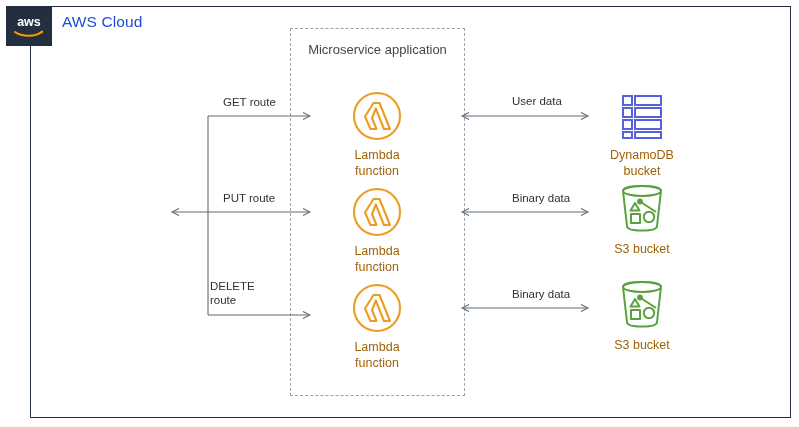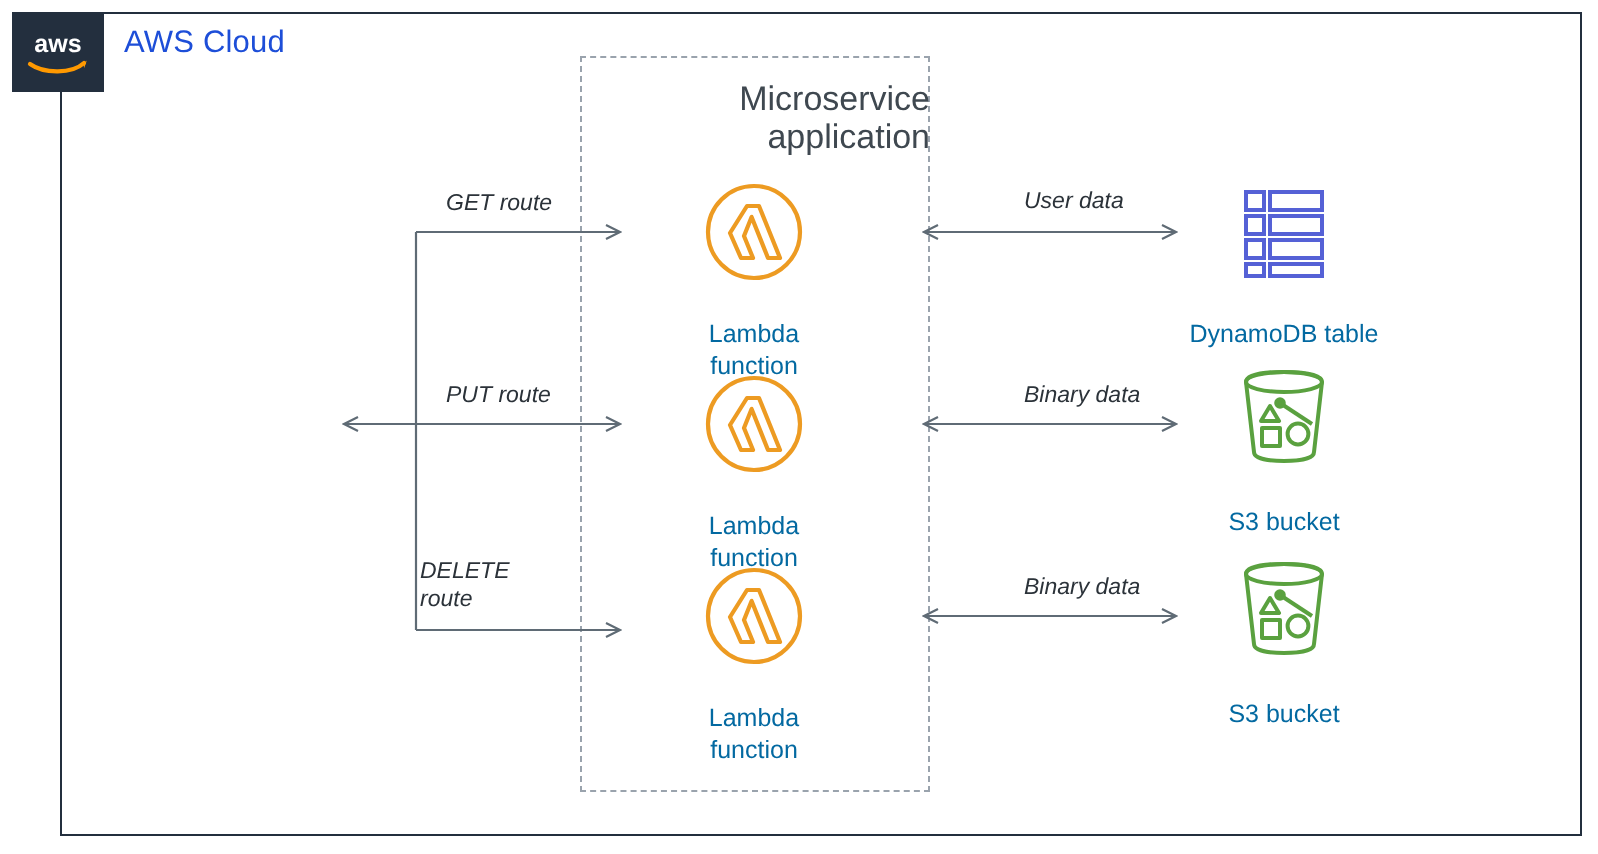--- a/index.html
+++ b/index.html
@@ -53,49 +53,48 @@
     position: absolute;
     left: 290px; top: 28px;
     width: 175px; height: 368px;
     border: 1px dashed #9aa3ad;
     background: transparent;
   }
   .group-title {
     position: absolute;
     left: 290px; top: 40px;
     width: 175px;
-    text-align: right;
-    font-size: 17px;
+    text-align: center;
+    font-size: 13px;
     line-height: 19px;
     color: #3f4850;
   }
 
   
   .node {
     position: absolute;
     text-align: center;
   }
   .node .label {
     font-size: 12.5px;
     line-height: 16px;
-    color: #0369a1;
-    margin-top: 17px;
+    color: #a16207;
+    margin-top: 5px;
     white-space: pre-line;
   }
   .icon-wrap {
     display: flex;
     align-items: center;
     justify-content: center;
   }
 
   
   .edge-label {
     position: absolute;
     font-size: 11.5px;
-    font-style: italic;
     color: #2b3239;
     line-height: 14px;
     white-space: pre-line;
   }
   .edge-label.right-al { text-align: left; }
 
   svg.wire { position: absolute; left: 0; top: 0; overflow: visible; }
   .wire path, .wire line, .wire polyline {
     fill: none;
     stroke: #5f6b75;
@@ -199,21 +198,21 @@
           <rect x="20" y="8" width="26" height="9"></rect>
           <rect x="8" y="20" width="9" height="9"></rect>
           <rect x="20" y="20" width="26" height="9"></rect>
           <rect x="8" y="32" width="9" height="9"></rect>
           <rect x="20" y="32" width="26" height="9"></rect>
           <rect x="8" y="44" width="9" height="6"></rect>
           <rect x="20" y="44" width="26" height="6"></rect>
         </g>
       </svg>
     </div>
-    <div class="label">DynamoDB table</div>
+    <div class="label">DynamoDB bucket</div>
   </div>
 
   <div class="node" style="left:592px; top:182px; width:100px;">
     <div class="icon-wrap">
       <svg width="54" height="54" viewBox="0 0 54 54" aria-hidden="true">
         <g stroke="#5aa13f" stroke-width="2" fill="none" stroke-linejoin="round">
           <path d="M8,9 C8,5.5 16,4 27,4 C38,4 46,5.5 46,9 L42,44 C42,47 36,48.5 27,48.5 C18,48.5 12,47 12,44 Z"></path>
           <ellipse cx="27" cy="9" rx="19" ry="5"></ellipse>
           <polygon points="20,21 24.5,28.5 15.5,28.5"></polygon>
           <rect x="16" y="32" width="9" height="9"></rect>

